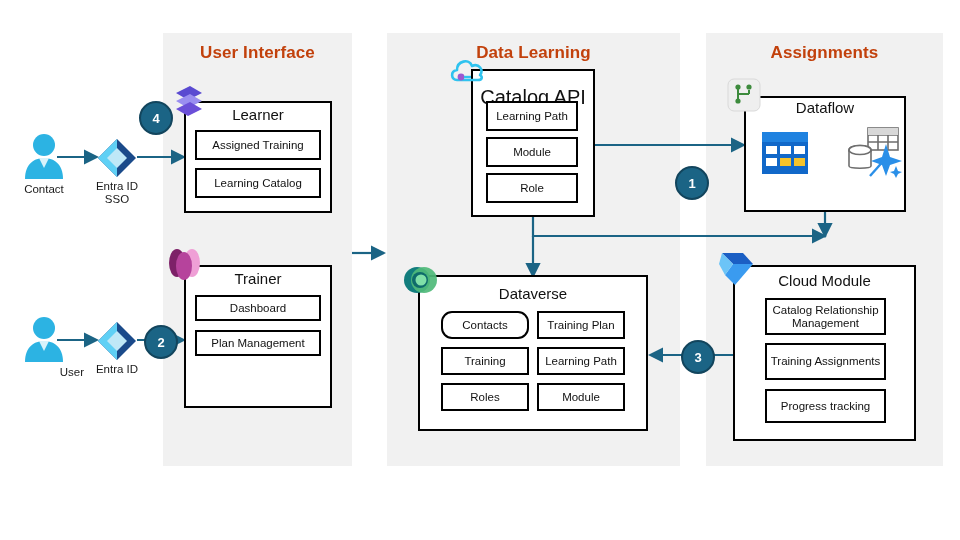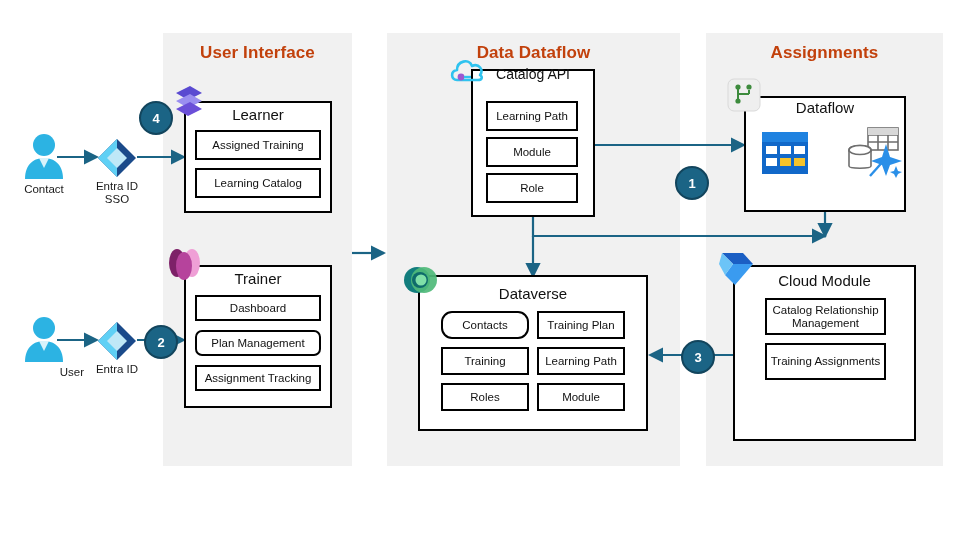--- a/index.html
+++ b/index.html
@@ -31,21 +31,21 @@
 </head>
 <body>
 
 <div id="stage">
 
   <div class="panel" style="left:163px;top:33px;width:189px;height:433px;"></div>
   <div class="panel" style="left:387px;top:33px;width:293px;height:433px;"></div>
   <div class="panel" style="left:706px;top:33px;width:237px;height:433px;"></div>
 
   <div class="panel-title" style="left:163px;top:43px;width:189px;">User Interface</div>
-  <div class="panel-title" style="left:387px;top:43px;width:293px;">Data Dataflow</div>
+  <div class="panel-title" style="left:387px;top:43px;width:293px;">Data Learning</div>
   <div class="panel-title" style="left:706px;top:43px;width:237px;">Assignments</div>
 
   <svg class="wires" viewBox="0 0 960 540" width="960" height="540">
     <defs>
       <marker id="ah" markerWidth="7" markerHeight="7" refX="6" refY="3.5" orient="auto">
         <path d="M0,0 L7,3.5 L0,7 z" fill="#1b6485"></path>
       </marker>
     </defs>
     <g stroke="#1b6485" stroke-width="2.2" fill="none" marker-end="url(#ah)">
 
@@ -118,34 +118,33 @@
       <path d="M10,14 L24,7 L36,14 L22,21 Z" fill="#5a4ad1"></path>
       <path d="M10,22 L24,15 L36,22 L22,29 Z" fill="#9a8ef0"></path>
       <path d="M10,30 L24,23 L36,30 L22,37 Z" fill="#6b4fd8"></path>
     </svg>
   </div>
   <div class="badge" style="left:139px;top:101px;">4</div>
 
   <div class="card" style="left:184px;top:265px;width:148px;height:143px;"></div>
   <div class="card-title" style="left:184px;top:270px;width:148px;">Trainer</div>
   <div class="chip" style="left:195px;top:295px;width:126px;height:26px;text-align:right;">Dashboard</div>
-  <div class="chip" style="left:195px;top:330px;width:126px;height:26px;border-radius:7px;">Plan Management</div>
-  <div class="chip" style="left:195px;top:365px;width:126px;height:26px;">Assignment Tracking</div>
+  <div class="chip" style="left:195px;top:330px;width:126px;height:26px;">Plan Management</div>
 
   <div class="ico" style="left:164px;top:245px;">
     <svg width="42" height="42" viewBox="0 0 42 42">
       <ellipse cx="13" cy="18" rx="8" ry="14" fill="#7d2168"></ellipse>
       <ellipse cx="28" cy="18" rx="8" ry="14" fill="#ef9fd6"></ellipse>
       <ellipse cx="20" cy="21" rx="8" ry="14" fill="#b6439c"></ellipse>
     </svg>
   </div>
   <div class="badge" style="left:144px;top:325px;">2</div>
 
   <div class="card" style="left:471px;top:69px;width:124px;height:148px;"></div>
-  <div class="card-title" style="left:471px;top:66px;width:124px;font-size:14px;">Catalog API</div>
+  <div class="card-title" style="left:471px;top:86px;width:124px;font-size:20px;">Catalog API</div>
   <div class="chip" style="left:486px;top:101px;width:92px;height:30px;">Learning Path</div>
   <div class="chip" style="left:486px;top:137px;width:92px;height:30px;">Module</div>
   <div class="chip" style="left:486px;top:173px;width:92px;height:30px;">Role</div>
 
   <div class="ico" style="left:448px;top:53px;">
     <svg width="40" height="38" viewBox="0 0 40 38">
       <path d="M9,27 C3,27 2,18 9,17 C9,8 21,5 24,13 C31,10 36,17 32,22 C35,24 34,27 30,27 Z" fill="none" stroke="#2fc3ef" stroke-width="2.6" stroke-linejoin="round"></path>
       <circle cx="13" cy="24" r="3.4" fill="#9b59d0"></circle>
       <path d="M16,24 L23,24" stroke="#2fc3ef" stroke-width="2.4"></path>
     </svg>
@@ -221,20 +220,21 @@
       <circle cx="24" cy="19" r="13" fill="#4fba7a" opacity="0.92"></circle>
       <circle cx="20" cy="19" r="8" fill="#0e6b6b"></circle>
       <circle cx="21" cy="19" r="5.5" fill="#7fe0a8"></circle>
     </svg>
   </div>
 
   <div class="card" style="left:733px;top:265px;width:183px;height:176px;"></div>
   <div class="card-title" style="left:733px;top:272px;width:183px;">Cloud Module</div>
   <div class="chip" style="left:765px;top:298px;width:121px;height:37px;">Catalog Relationship Management</div>
   <div class="chip" style="left:765px;top:343px;width:121px;height:37px;">Training Assignments</div>
+  <div class="chip" style="left:765px;top:389px;width:121px;height:34px;">Progress tracking</div>
 
   <div class="ico" style="left:717px;top:249px;">
     <svg width="42" height="42" viewBox="0 0 42 42">
       <path d="M5,4 L26,4 L36,15 L16,15 Z" fill="#1b5fc4"></path>
       <path d="M16,15 L36,15 L18,36 L8,26 Z" fill="#3a9bf0"></path>
       <path d="M5,4 L16,15 L8,26 L2,15 Z" fill="#6cc4f7"></path>
     </svg>
   </div>
 
   <div class="badge" style="left:681px;top:340px;">3</div>

